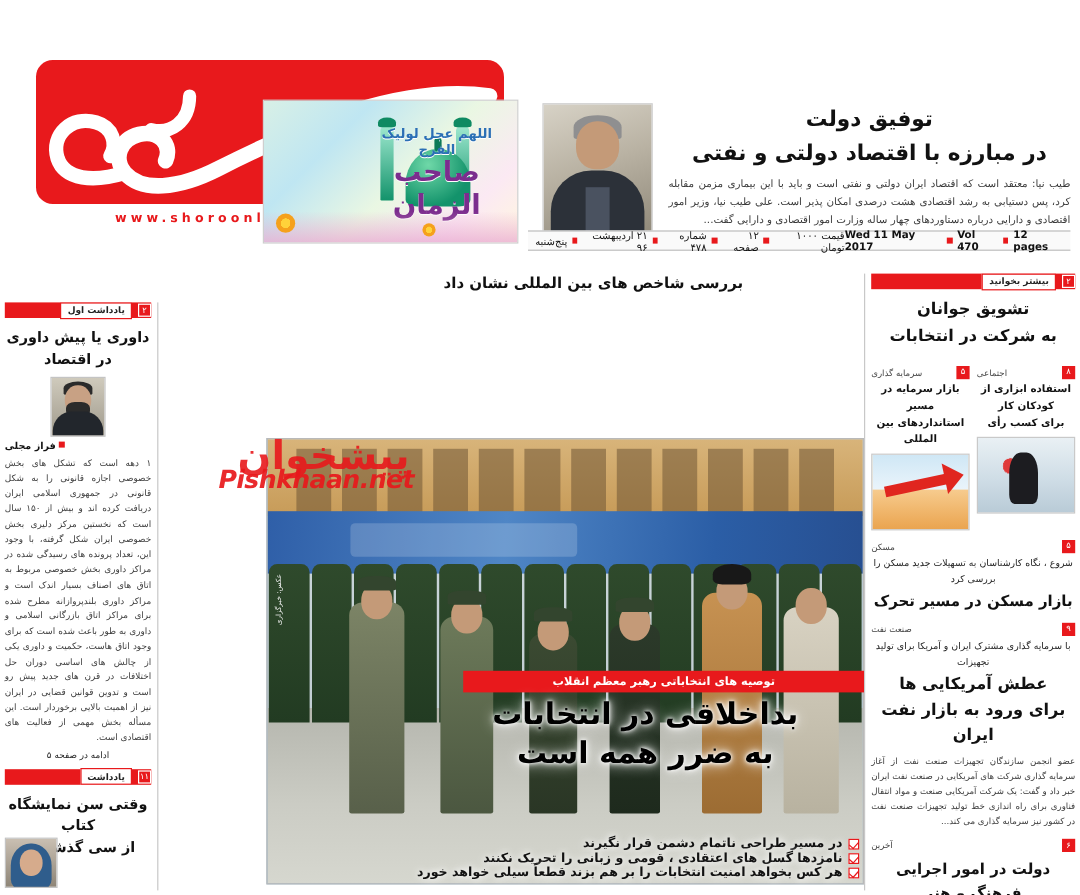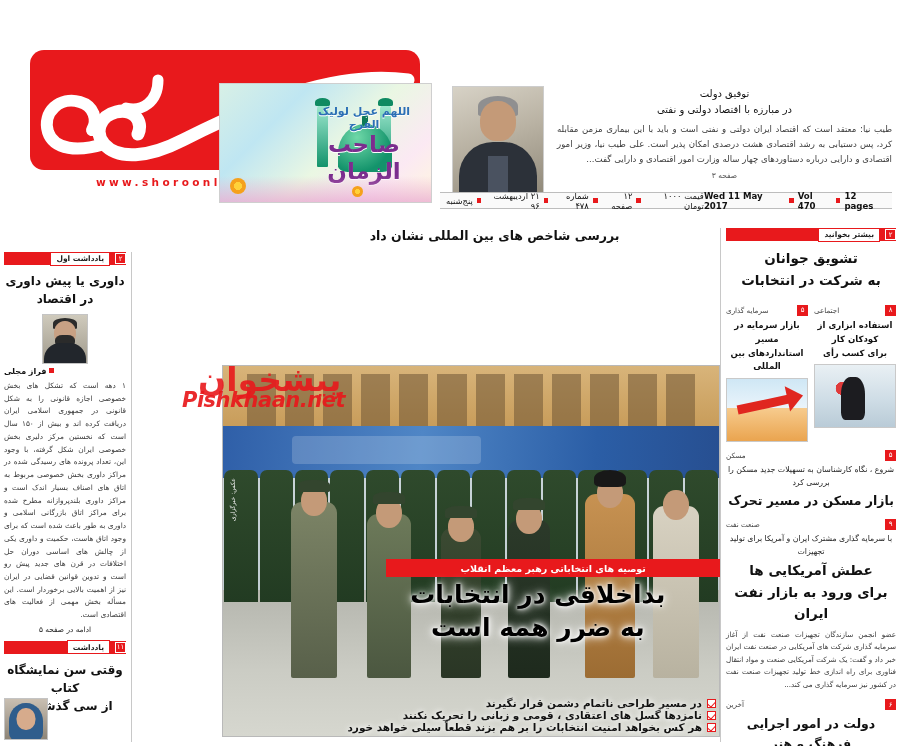--- a/index.html
+++ b/index.html
@@ -102,21 +102,21 @@
   .top-story .photo .body {
     position:absolute; left:50%; bottom:0; width:78px; height:58px;
     transform:translateX(-50%); background:#2c3139; border-radius:34px 34px 0 0;
   }
   .top-story .photo .shirt {
     position:absolute; left:50%; bottom:0; width:20px; height:44px;
     transform:translateX(-50%); background:#4a5260;
   }
   .top-story .text { position: absolute; right: 0; top: 0; width: 335px; }
   .ts-title {
-    font-size: 10px; font-weight: normal; color: #111; text-align: center;
+    font-size: 18px; font-weight: bold; color: #111; text-align: center;
     line-height: 1.55; margin-bottom: 5px;
   }
   .ts-body {
     font-size: 8.6px; color: #3a3a3a; text-align: justify; line-height: 1.75;
     direction: rtl;
   }
   .ts-more { font-size: 7.5px; color: #555; text-align: center; margin-top: 4px; }
 
   
   .datebar {

